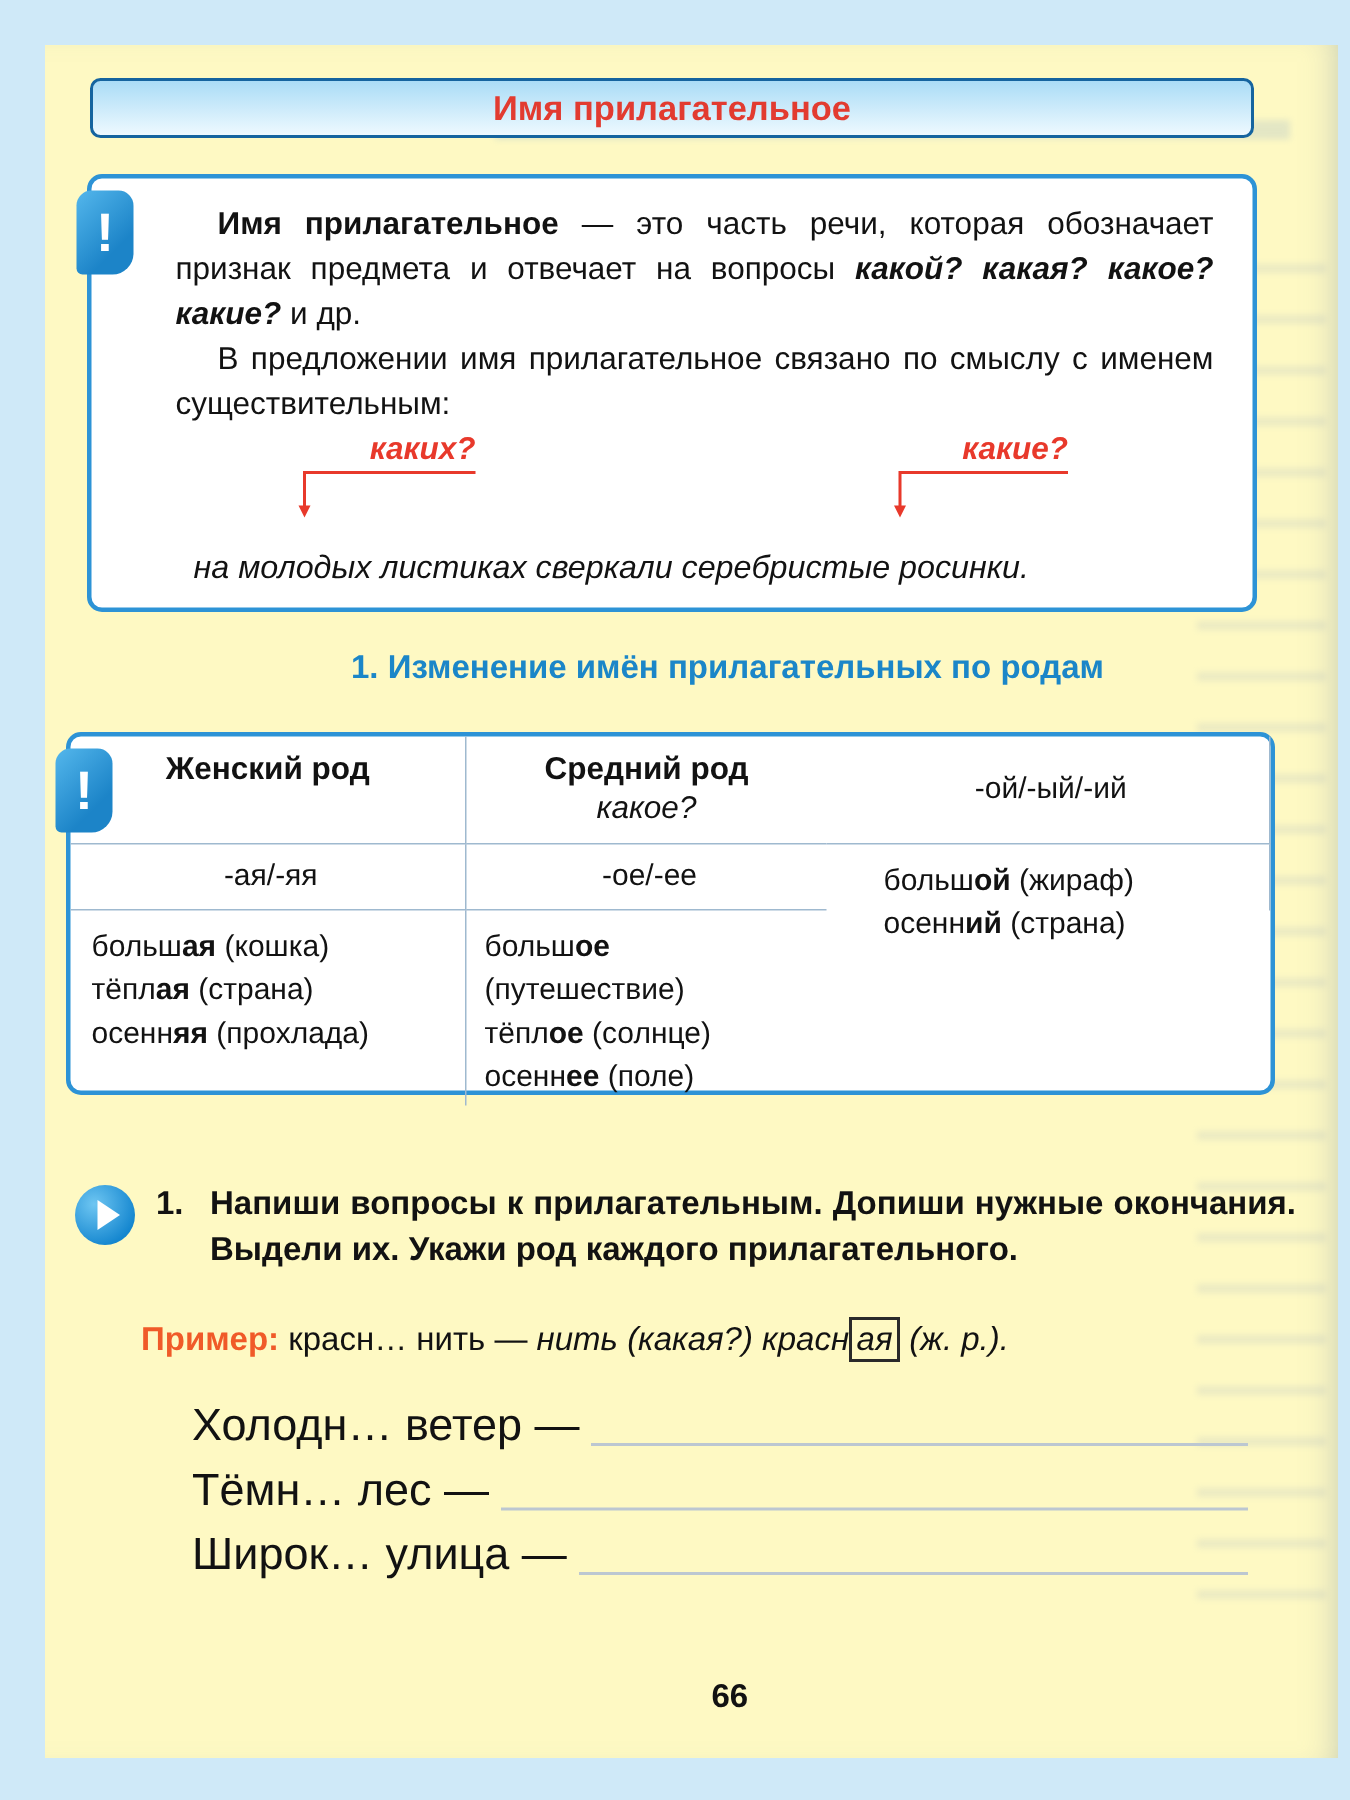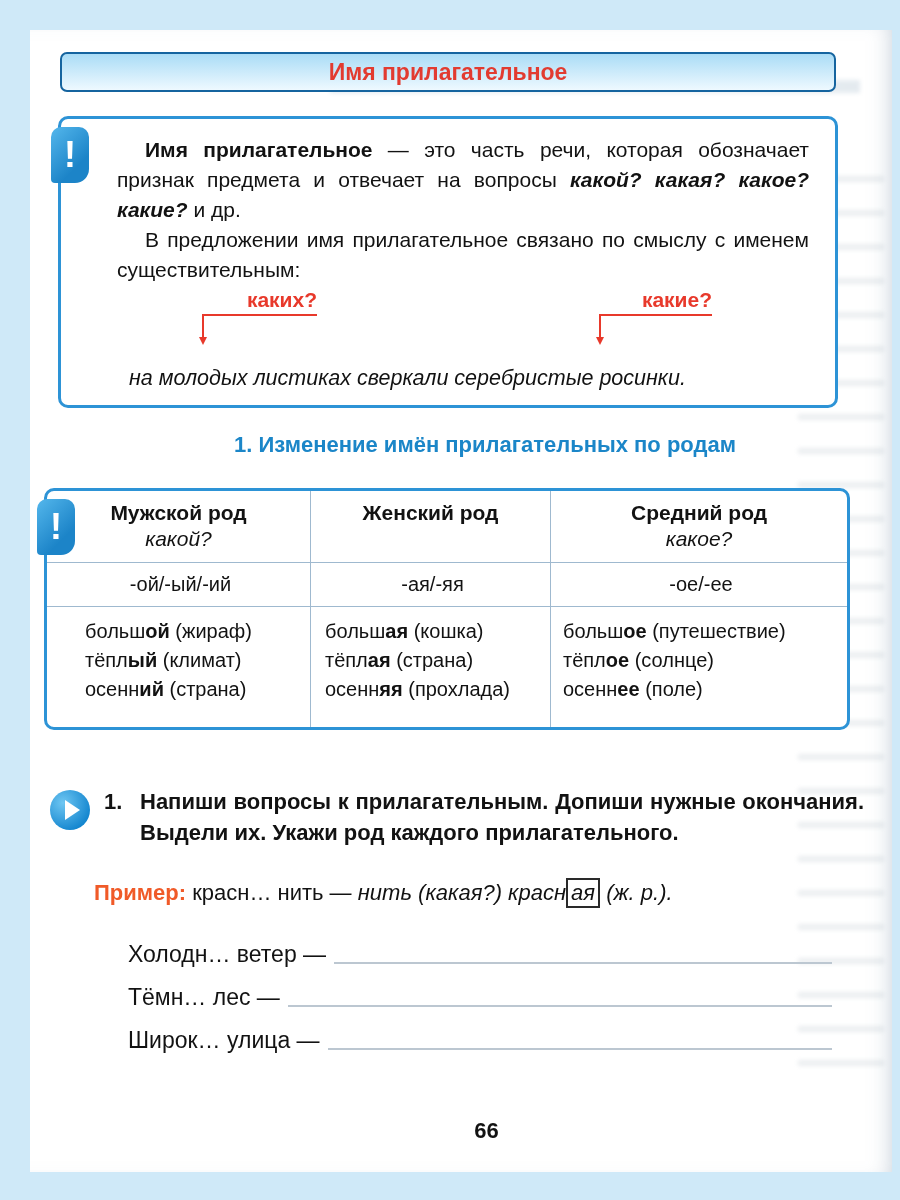--- a/index.html
+++ b/index.html
@@ -6,21 +6,21 @@
   html,body { width:900px; height:1200px; }
   body {
     position:relative;
     background:#cfe9f8;
     font-family:"Liberation Sans", sans-serif;
     color:#121212;
     overflow:hidden;
   }
   .page {
     position:absolute; left:30px; top:30px; width:862px; height:1142px;
-    background:#ffffff;
+    background:#fef9c3;
     box-shadow: inset -16px 0 26px -20px rgba(110,135,160,.55);
   }
 
   
   .bleed-col {
     position:absolute; right:8px; top:130px; width:86px; height:920px;
     opacity:.22; filter:blur(2px); pointer-events:none;
     background:repeating-linear-gradient(180deg,
       transparent 0 16px, #a9b6c0 16px 22px, transparent 22px 34px);
   }
@@ -56,21 +56,21 @@
     padding:16px 26px 0 56px;
     font-size:21px; line-height:30px;
   }
   .def-box p { text-align:justify; text-indent:28px; }
   .i { font-style:italic; }
 
   .arrows { position:relative; height:64px; margin-top:2px; }
   .arrow-group { position:absolute; top:0; }
   .arrow-label {
     display:block; text-align:right;
-    color:#e8392b; font-weight:bold; font-size:21px;
+    color:#e8392b; font-weight:bold; font-style:italic; font-size:21px;
     line-height:26px; padding-bottom:1px; border-bottom:2px solid #e8392b;
   }
   .v-line { position:absolute; left:0; top:29px; width:2px; height:22px; background:#e8392b; }
   .arrowhead {
     position:absolute; left:-3px; top:50px; width:0; height:0;
     border-left:4px solid transparent; border-right:4px solid transparent;
     border-top:8px solid #e8392b;
   }
   .ag-left  { left:85px;  width:115px; }
   .ag-right { left:482px; width:113px; }
@@ -121,21 +121,21 @@
 
   .ex-example { margin:30px 0 0 64px; font-size:22px; line-height:30px; }
   .ex-label { color:#f05a28; font-weight:bold; }
   .boxed {
     display:inline-block; border:2px solid #2a2a2a; padding:0 3px; line-height:26px;
     font-style:italic;
   }
 
   .write-rows { margin:30px 0 0 98px; width:704px; }
   .write-row { display:flex; align-items:flex-end; margin-top:13px; height:30px; }
-  .write-row .lbl { font-size:23px; white-space:nowrap;margin-top:12px; }
+  .write-row .lbl { font-size:30px; white-space:nowrap;margin-top:12px; }
   .wline { flex:1; border-bottom:2px solid #bcc7d1; margin:0 0 4px 8px; }
 
   .page-num {
     position:absolute; left:12px; top:1088px; width:889px;
     text-align:center; font-weight:bold; font-size:22px;
   }
 </style>
 </head>
 <body>
 
@@ -171,38 +171,33 @@
     <div class="example-sentence">на молодых листиках сверкали серебристые росинки.</div>
   </div>
 
   <div class="section-heading">1. Изменение имён прилагательных по родам</div>
 
   <div class="table-box">
     <div class="badge">!</div>
     <div class="tbl">
 
       <div class="cell hcell rt bb">
-        <div class="hd">Мужской род</div>
-        <div class="qn">какой?</div>
-      </div>
-      <div class="cell hcell rt bb">
         <div class="hd">Женский род</div>
       </div>
       <div class="cell hcell bb">
         <div class="hd">Средний род</div>
         <div class="qn">какое?</div>
       </div>
 
       <div class="cell ecell rt bb">-ой/-ый/-ий</div>
       <div class="cell ecell rt bb">-ая/-яя</div>
       <div class="cell ecell bb">-ое/-ее</div>
 
       <div class="cell xcell x1 rt">
         <div><span>больш</span><b>ой</b><span> (жираф)</span></div>
-        <div><span>тёпл</span><b>ый</b><span> (климат)</span></div>
         <div><span>осенн</span><b>ий</b><span> (страна)</span></div>
       </div>
       <div class="cell xcell x2 rt">
         <div><span>больш</span><b>ая</b><span> (кошка)</span></div>
         <div><span>тёпл</span><b>ая</b><span> (страна)</span></div>
         <div><span>осенн</span><b>яя</b><span> (прохлада)</span></div>
       </div>
       <div class="cell xcell x3">
         <div><span>больш</span><b>ое</b><span> (путешествие)</span></div>
         <div><span>тёпл</span><b>ое</b><span> (солнце)</span></div>

